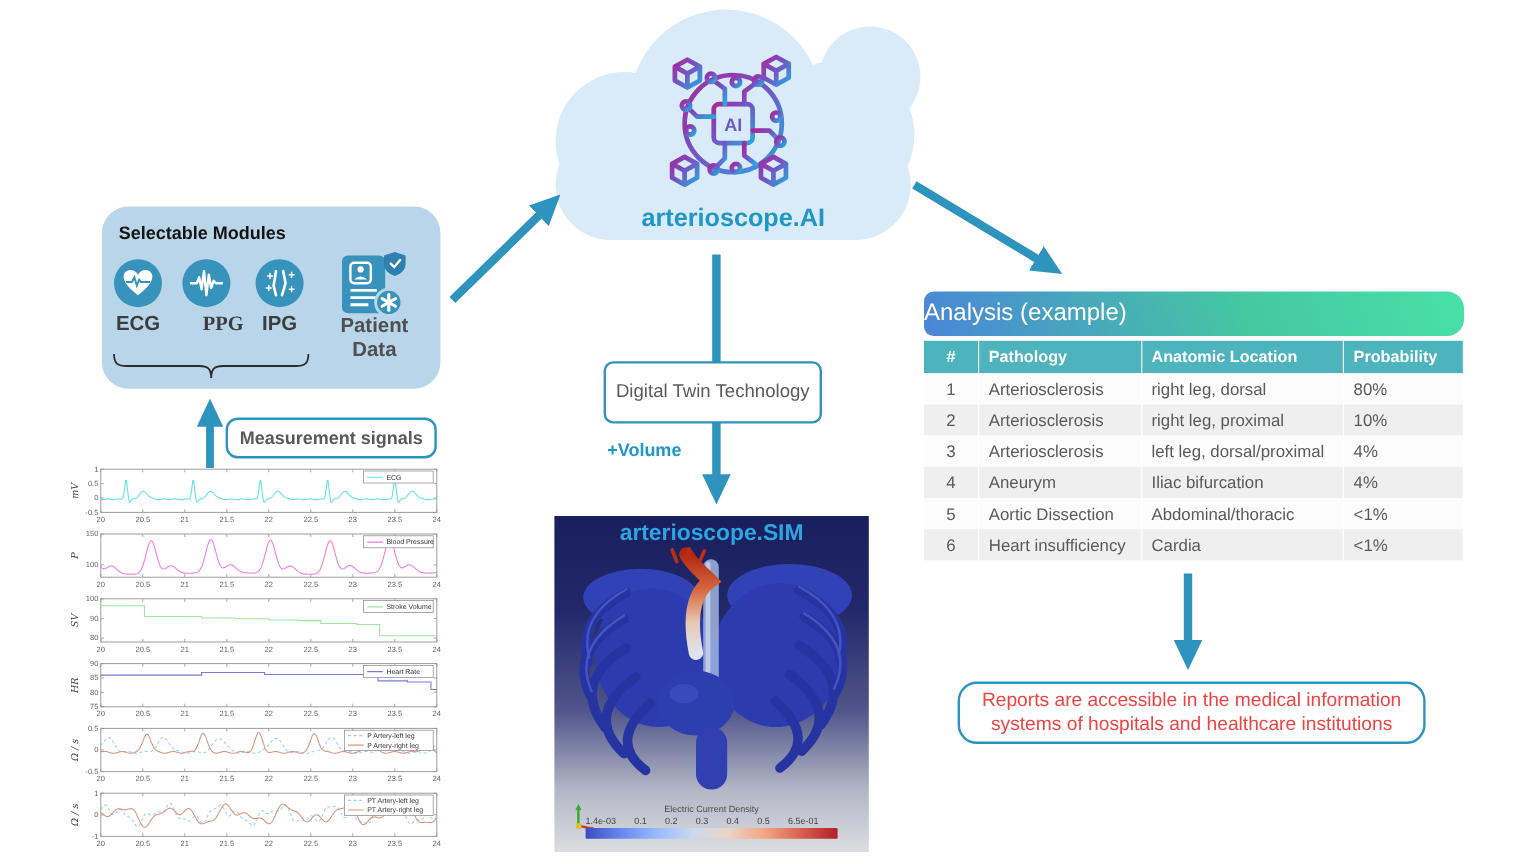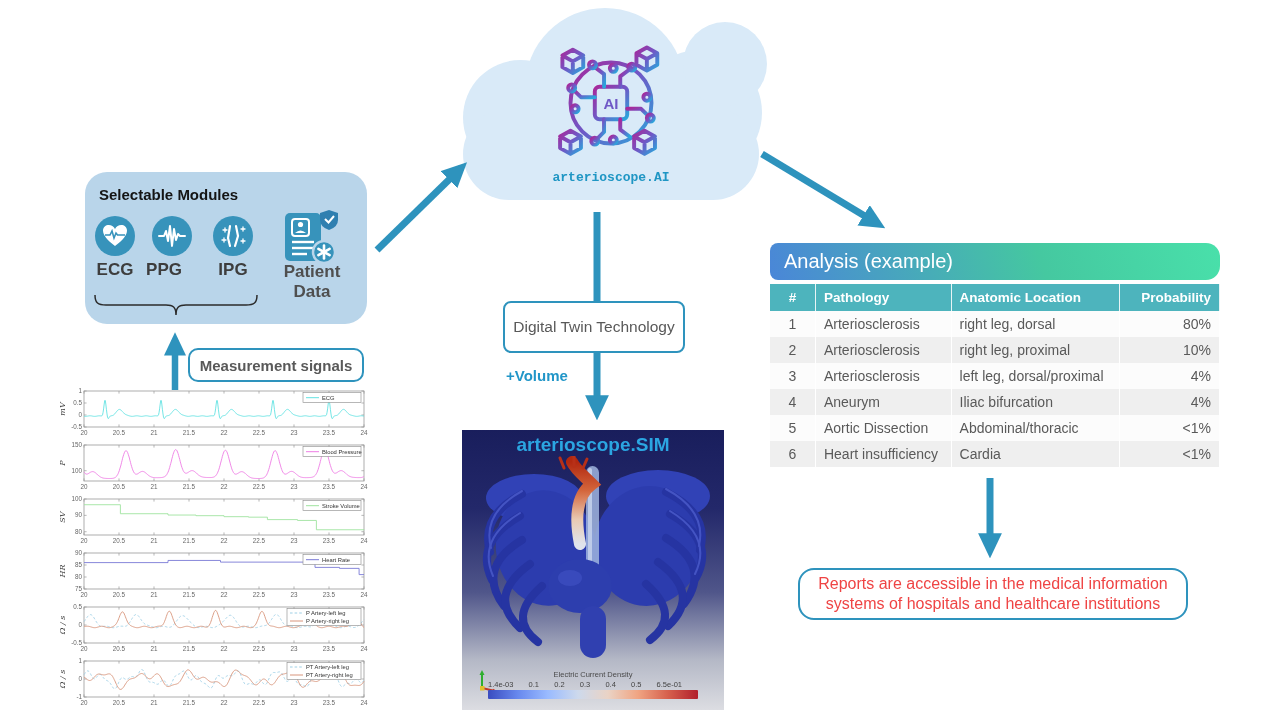--- a/index.html
+++ b/index.html
@@ -4,21 +4,21 @@
 <style>
   html,body{margin:0;padding:0;background:#fff;}
   .stage{position:relative;width:1280px;height:720px;background:#ffffff;overflow:hidden;
          font-family:"Liberation Sans",sans-serif;border-radius:17px;}
 
   
   .cloud{position:absolute;left:455px;top:8px;width:312px;height:200px;}
   .cloud .puff{position:absolute;background:#d9eaf8;border-radius:50%;}
   .cloud .base{position:absolute;left:8px;top:100px;width:296px;height:92px;background:#d9eaf8;border-radius:46px;}
   .cloud-title{position:absolute;left:0;top:162px;width:312px;text-align:center;
-               font-size:13px;font-weight:bold;color:#1f96c4;font-family:Liberation Mono, monospace;}
+               font-size:21px;font-weight:bold;color:#1f96c4;}
   .ai-icon{position:absolute;left:98px;top:36px;}
 
   
   .modules{position:absolute;left:85px;top:172px;width:282px;height:152px;
            background:#b9d5ea;border-radius:22px;}
   .modules-title{position:absolute;left:14px;top:14px;font-size:15px;font-weight:bold;color:#141414;}
   .mod-circle{position:absolute;width:40px;height:40px;border-radius:50%;background:#3793bb;
               display:flex;align-items:center;justify-content:center;}
   .mod-label{position:absolute;top:88px;font-size:17px;font-weight:bold;color:#3d3d3d;text-align:center;}
   .patient-label{position:absolute;left:184px;top:90px;width:86px;font-size:17px;font-weight:bold;
@@ -40,27 +40,27 @@
   .arrow-svg{position:absolute;z-index:1;}
 
   
   .charts{position:absolute;left:58px;top:388px;width:312px;height:326px;display:flex;flex-direction:column;}
   .charts svg{display:block;}
 
   
   .analysis-title{position:absolute;left:770px;top:243px;width:450px;height:37px;box-sizing:border-box;
                   background:linear-gradient(70deg,#4a86d8 0%,#45c8a0 60%,#49e0aa 100%);
                   border-radius:8px 14px 14px 8px;color:#fff;font-size:20px;
-                  display:flex;align-items:center;padding-left:14px;}
+                  display:flex;align-items:center;}
   .analysis-table{position:absolute;left:770px;top:284px;width:450px;border-collapse:collapse;
                   font-size:14px;color:#595959;}
   .analysis-table th{background:#4db4bd;color:#fff;font-weight:bold;font-size:13.5px;height:27px;
                      text-align:left;padding:0 8px;border-right:1px solid #e8f4f5;}
   .analysis-table th:first-child,.analysis-table td:first-child{text-align:center;width:45px;}
-  .analysis-table th:last-child,.analysis-table td:last-child{text-align:right;width:93px;margin-top:10px;}
+  .analysis-table th:last-child,.analysis-table td:last-child{text-align:left;width:93px;margin-top:10px;}
   .analysis-table td{height:26px;padding:0 8px;border-right:1px solid #fff;}
   .analysis-table tr:nth-child(odd) td{background:#fcfcfc;}
   .analysis-table tr:nth-child(even) td{background:#efefef;}
   .col-path{width:136px;}.col-loc{width:176px;}
 
   
   .sim{position:absolute;left:462px;top:430px;width:262px;height:280px;
        background:linear-gradient(180deg,#191e5c 0%,#23286a 28%,#50568a 58%,#b4b8c6 82%,#dcdde2 100%);
        overflow:hidden;z-index:2;}
   .sim-title{position:absolute;left:0;top:4px;width:262px;text-align:center;font-size:19px;
@@ -171,21 +171,21 @@
         <circle cx="41" cy="44" r="11" fill="#3793bb" stroke="#b9d5ea" stroke-width="2.5"></circle>
         <g stroke="#fff" stroke-width="2.6" stroke-linecap="round">
           <line x1="41" y1="37.5" x2="41" y2="50.5"></line>
           <line x1="35.4" y1="40.8" x2="46.6" y2="47.2"></line>
           <line x1="35.4" y1="47.2" x2="46.6" y2="40.8"></line>
         </g>
       </g>
     </svg>
 
     <div class="mod-label" style="left:8px;width:44px;">ECG</div>
-    <div class="mod-label" style="left:56px;width:46px;">PPG</div>
+    <div class="mod-label" style="left:78px;width:46px;font-family:Liberation Serif, serif;">PPG</div>
     <div class="mod-label" style="left:126px;width:44px;">IPG</div>
     <div class="patient-label">Patient Data</div>
 
     <svg class="brace" width="168" height="26" viewBox="0 0 168 26">
       <path d="M2,1 C2,9 5,11 13,11 L73,11 C80,11 83,13 83,21 C83,13 86,11 93,11 L153,11 C161,11 164,9 164,1" fill="none" stroke="#2b2b2b" stroke-width="1.5"></path>
     </svg>
   </div>
 
   <svg class="arrow-svg" style="left:158px;top:326px;" width="34" height="68">
     <defs>

